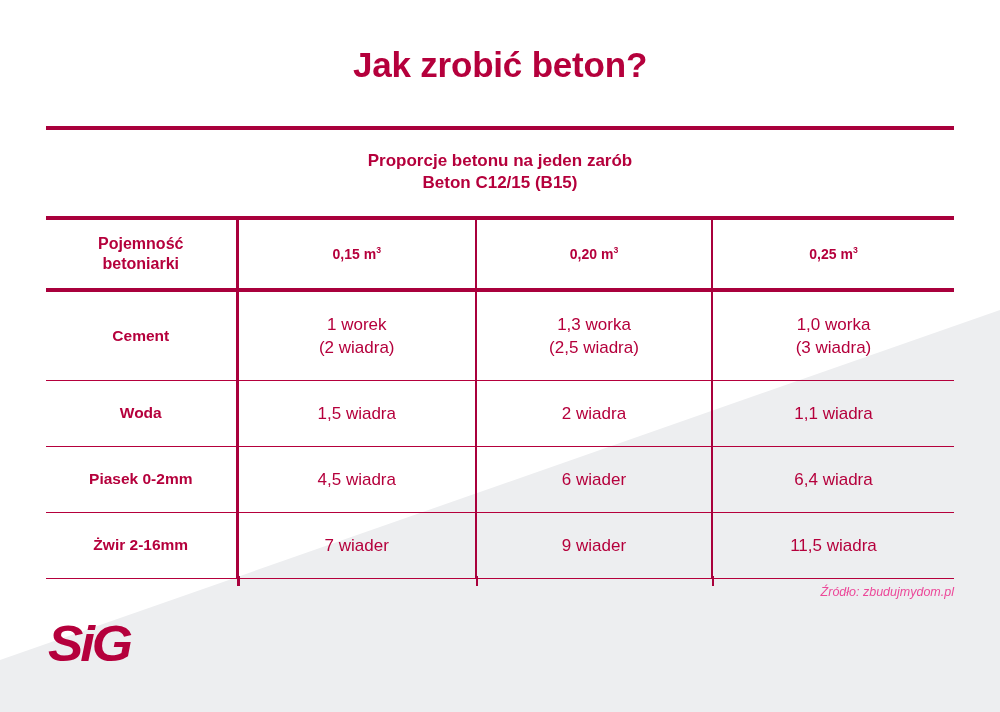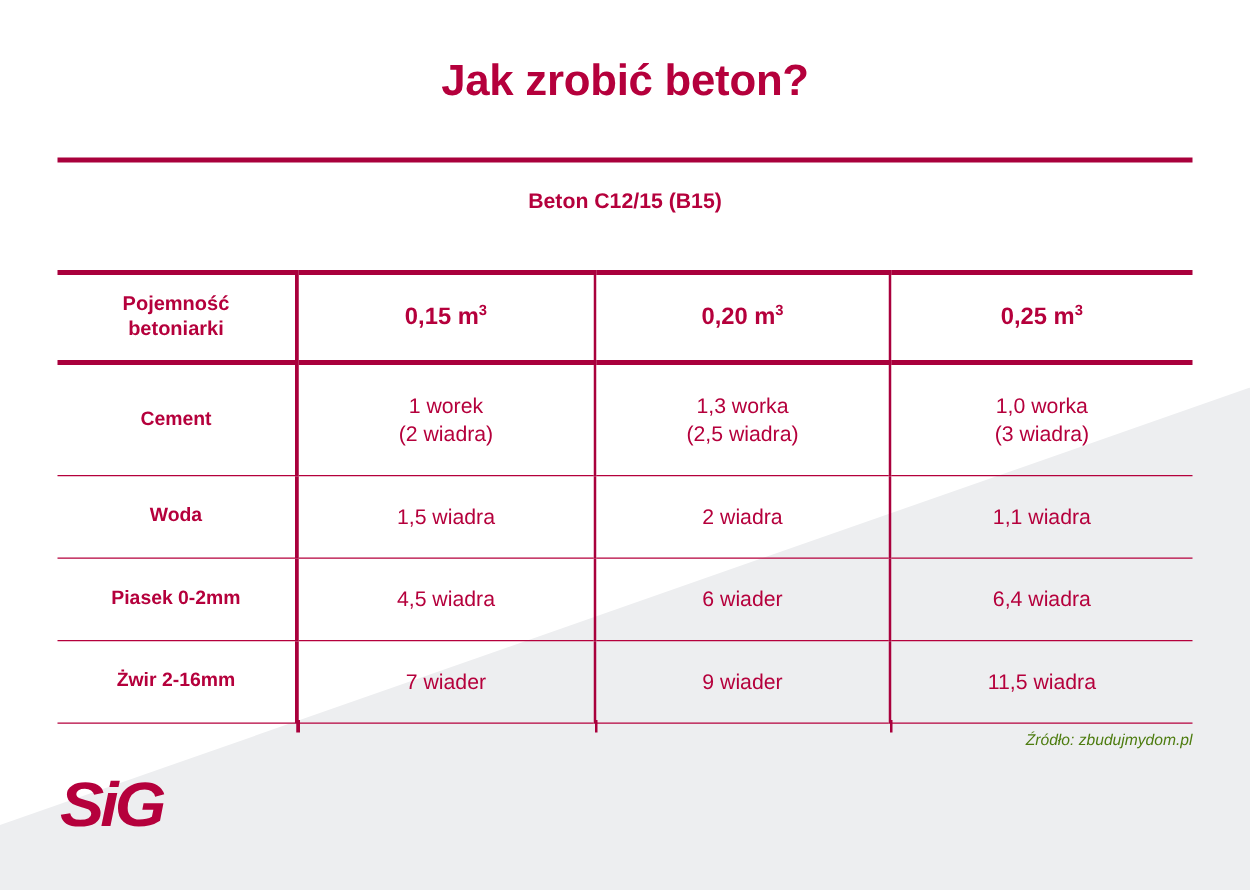--- a/index.html
+++ b/index.html
@@ -116,21 +116,21 @@
   }
 
   
   table.proportions th.lbl {
     font-size: 16px;
     font-weight: bold;
     line-height: 20px;
     height: 72px;
   }
   table.proportions th.val {
-    font-size: 19px;
+    font-size: 14px;
     font-weight: bold;
     height: 72px;
     border-left: 3px solid #a9003c;
   }
   table.proportions th.val.thin { border-left-width: 2px; }
 
   
   table.proportions td.lbl {
     font-size: 15.5px;
     font-weight: bold;
@@ -166,21 +166,21 @@
   .stem.s1 { left: 191px; }
   .stem.s2 { left: 430px; width: 2px; }
   .stem.s3 { left: 666px; width: 2px; }
 
   .source {
     position: absolute;
     left: 0;
     top: 585px;
     width: 954px;
     text-align: right;
-    color: #4d7c0f;
+    color: #ec4899;
     font-size: 12.5px;
     font-style: italic;
   }
 
   
   .logo {
     position: absolute;
     left: 48px;
     top: 618px;
     width: 120px;
@@ -212,20 +212,21 @@
   <div class="wedge2"></div>
 </div>
 
 <div id="page">
 
   <div class="title">Jak zrobić beton?</div>
 
   <div class="rule-top"></div>
 
   <div class="subtitle">
+    <div>Proporcje betonu na jeden zarób</div>
     <div>Beton C12/15 (B15)</div>
   </div>
 
   <div class="tbl-wrap">
     <table class="proportions">
       <colgroup>
         <col class="c-label">
         <col class="c-v1">
         <col class="c-v2">
         <col class="c-v3">

